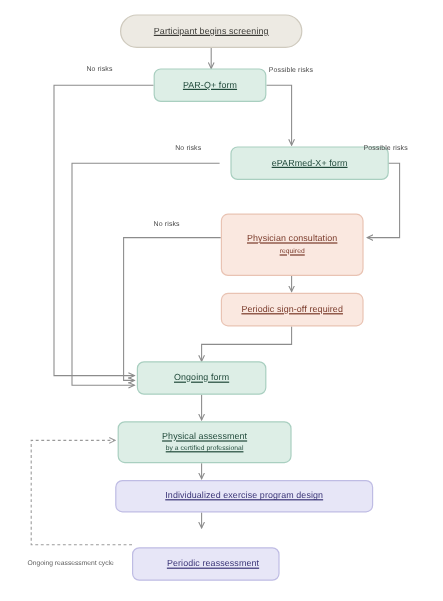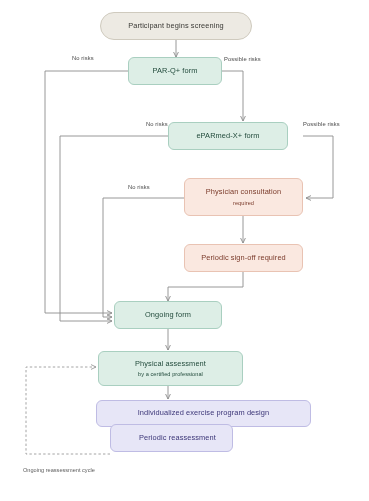--- a/index.html
+++ b/index.html
@@ -17,20 +17,21 @@
     box-sizing:border-box;
     display:flex;
     flex-direction:column;
     align-items:center;
     justify-content:center;
     text-align:center;
     border-width:1px;
     border-style:solid;
     border-radius:6px;
     line-height:1.15;
+    text-decoration:underline;
   }
   .node .ttl{font-size:7.4px;letter-spacing:.1px;}
   .node .sub{font-size:5.6px;margin-top:3px;letter-spacing:.05px;}
 
   .n-start{
     background:#edeae3;border-color:#cfcabe;color:#3b3a36;
     border-radius:999px;
   }
   .n-green{
     background:#ddeee6;border-color:#a9cfc0;color:#214a3b;
@@ -98,25 +99,25 @@
 </svg>
 
 <div class="node n-start" style="left:100px;top:12px;width:152px;height:28px;">
   <span class="ttl">Participant begins screening</span>
 </div>
 
 <div class="node n-green" style="left:128px;top:57px;width:94px;height:28px;">
   <span class="ttl">PAR-Q+ form</span>
 </div>
 
-<div class="node n-green" style="left:168px;top:122px;width:120px;height:28px;">
+<div class="node n-green" style="left:192px;top:122px;width:132px;height:28px;">
   <span class="ttl">ePARmed-X+ form</span>
 </div>
 
-<div class="node n-pink" style="left:184px;top:178px;width:119px;height:38px;">
+<div class="node n-pink" style="left:184px;top:178px;width:119px;height:52px;">
   <span class="ttl">Physician consultation</span>
   <span class="sub">required</span>
 </div>
 
 <div class="node n-pink" style="left:184px;top:244px;width:119px;height:28px;">
   <span class="ttl">Periodic sign-off required</span>
 </div>
 
 <div class="node n-green" style="left:114px;top:301px;width:108px;height:28px;">
   <span class="ttl">Ongoing form</span>
@@ -124,21 +125,21 @@
 
 <div class="node n-green" style="left:98px;top:351px;width:145px;height:35px;">
   <span class="ttl">Physical assessment</span>
   <span class="sub">by a certified professional</span>
 </div>
 
 <div class="node n-purple" style="left:62px;top:400px;width:215px;height:27px;margin-left:34px;">
   <span class="ttl">Individualized exercise program design</span>
 </div>
 
-<div class="node n-purple" style="left:110px;top:424px;width:123px;height:28px;padding-left:12px;">
+<div class="node n-purple" style="left:110px;top:456px;width:123px;height:28px;padding-left:12px;">
   <span class="ttl">Periodic reassessment</span>
 </div>
 
 <div class="elabel" style="left:72px;top:55px;">No risks</div>
 
 <div class="elabel" style="left:224px;top:56px;">Possible risks</div>
 
 <div class="elabel" style="left:146px;top:121px;">No risks</div>
 
 <div class="elabel" style="left:303px;top:121px;">Possible risks</div>

